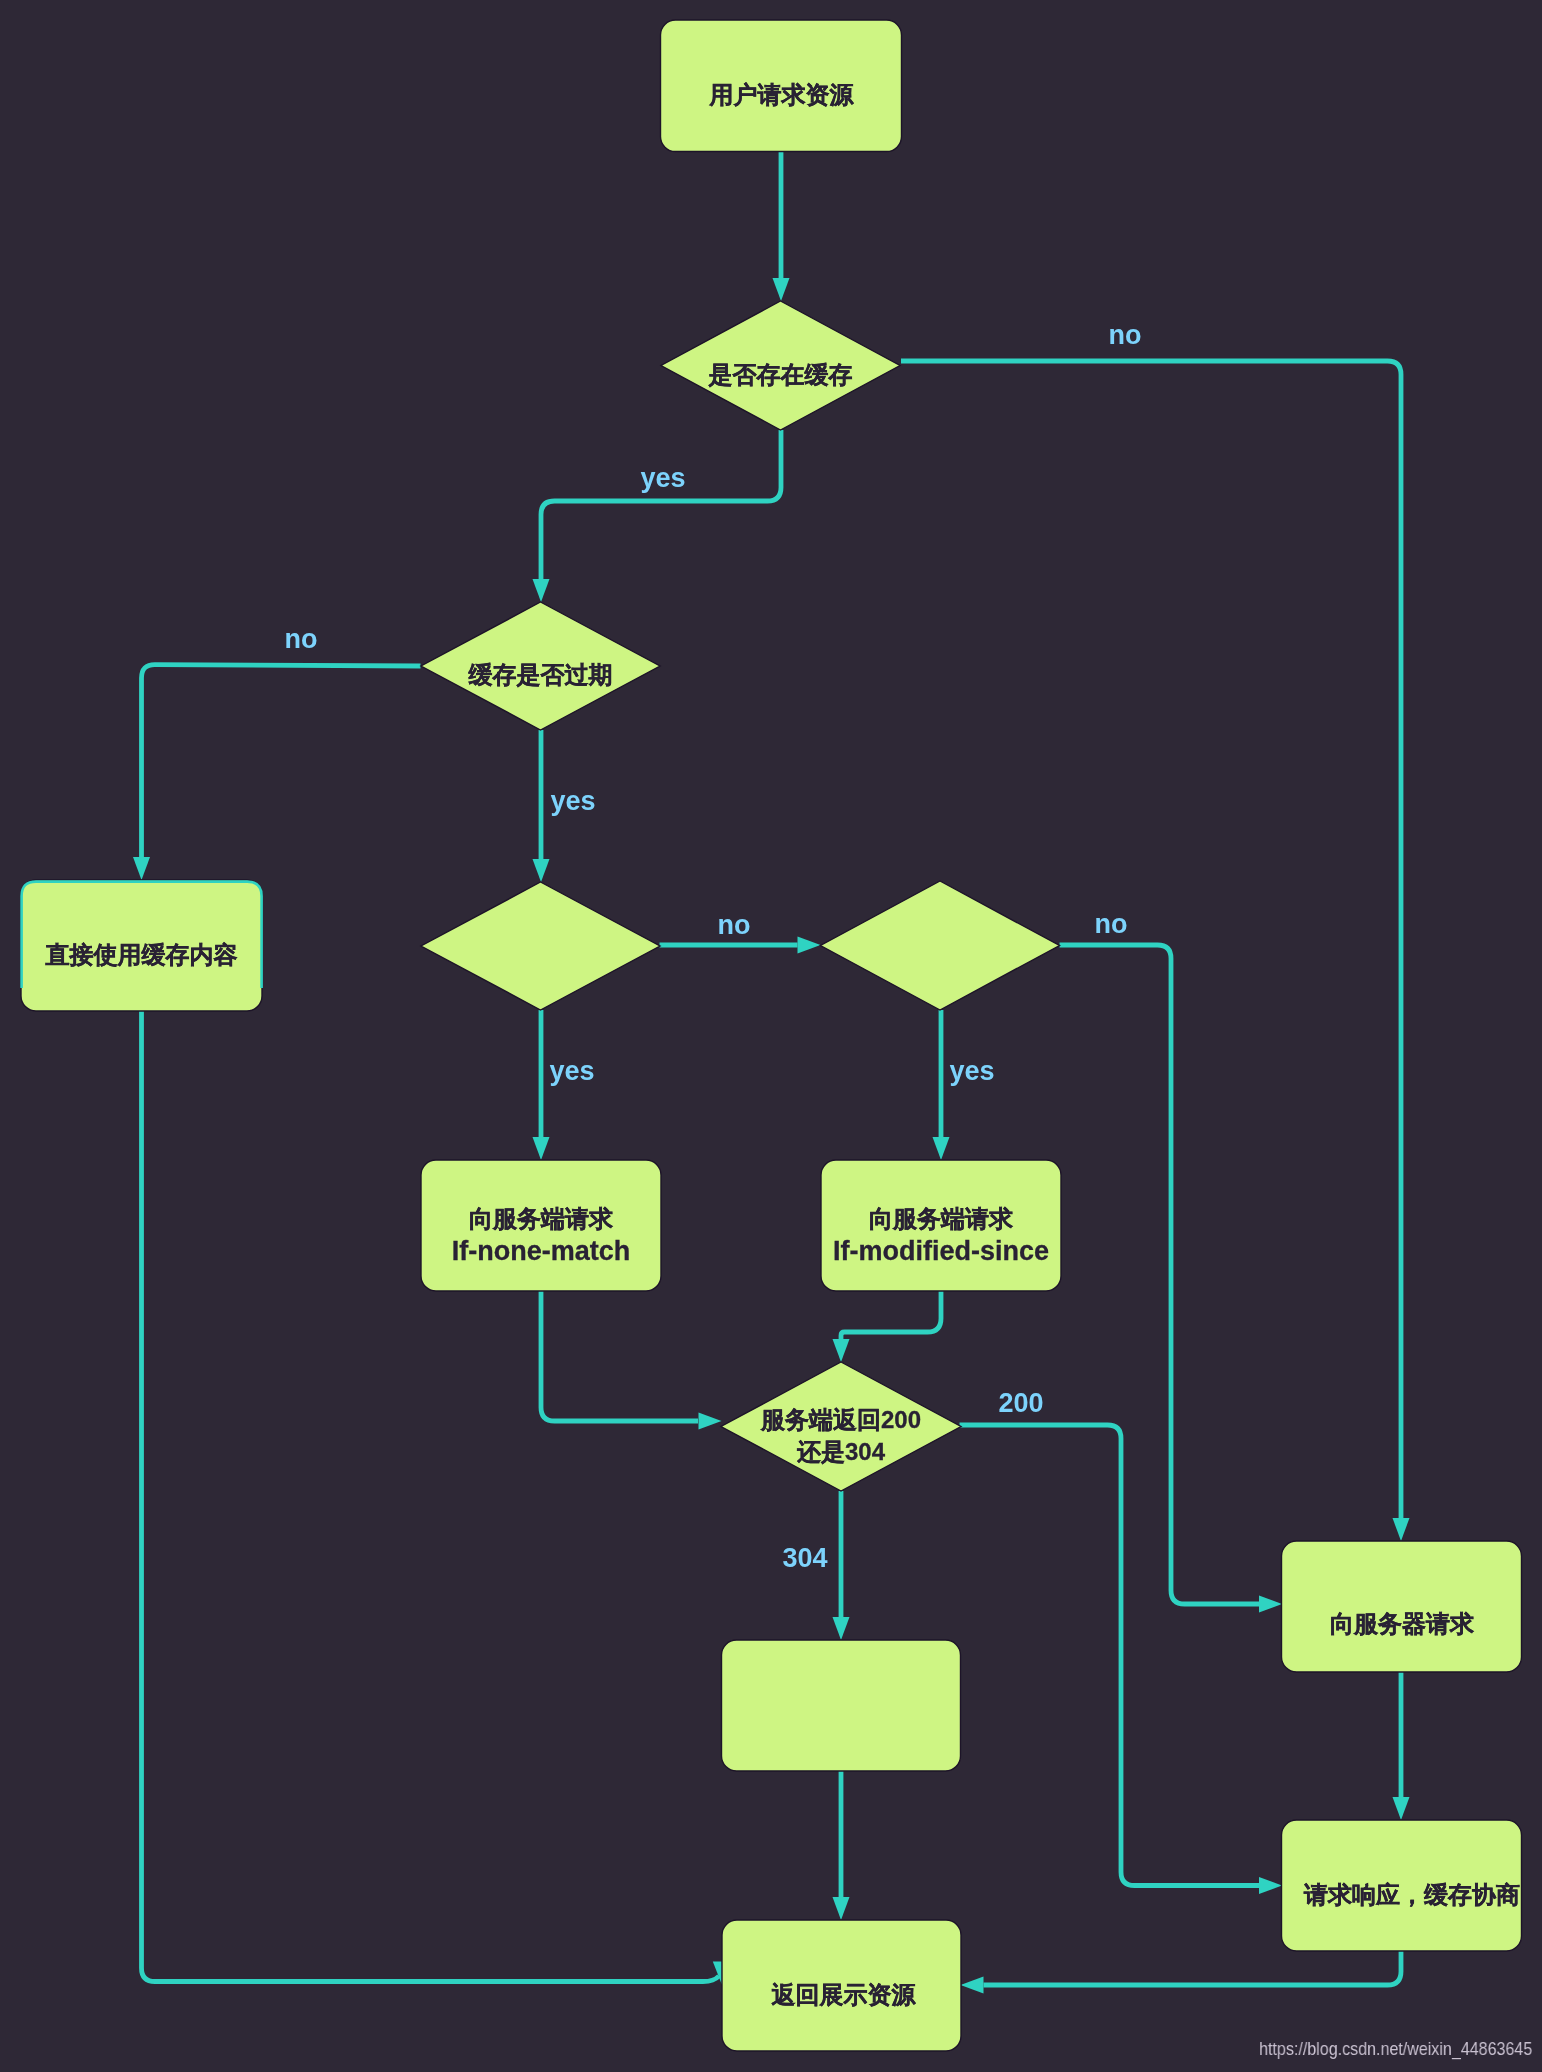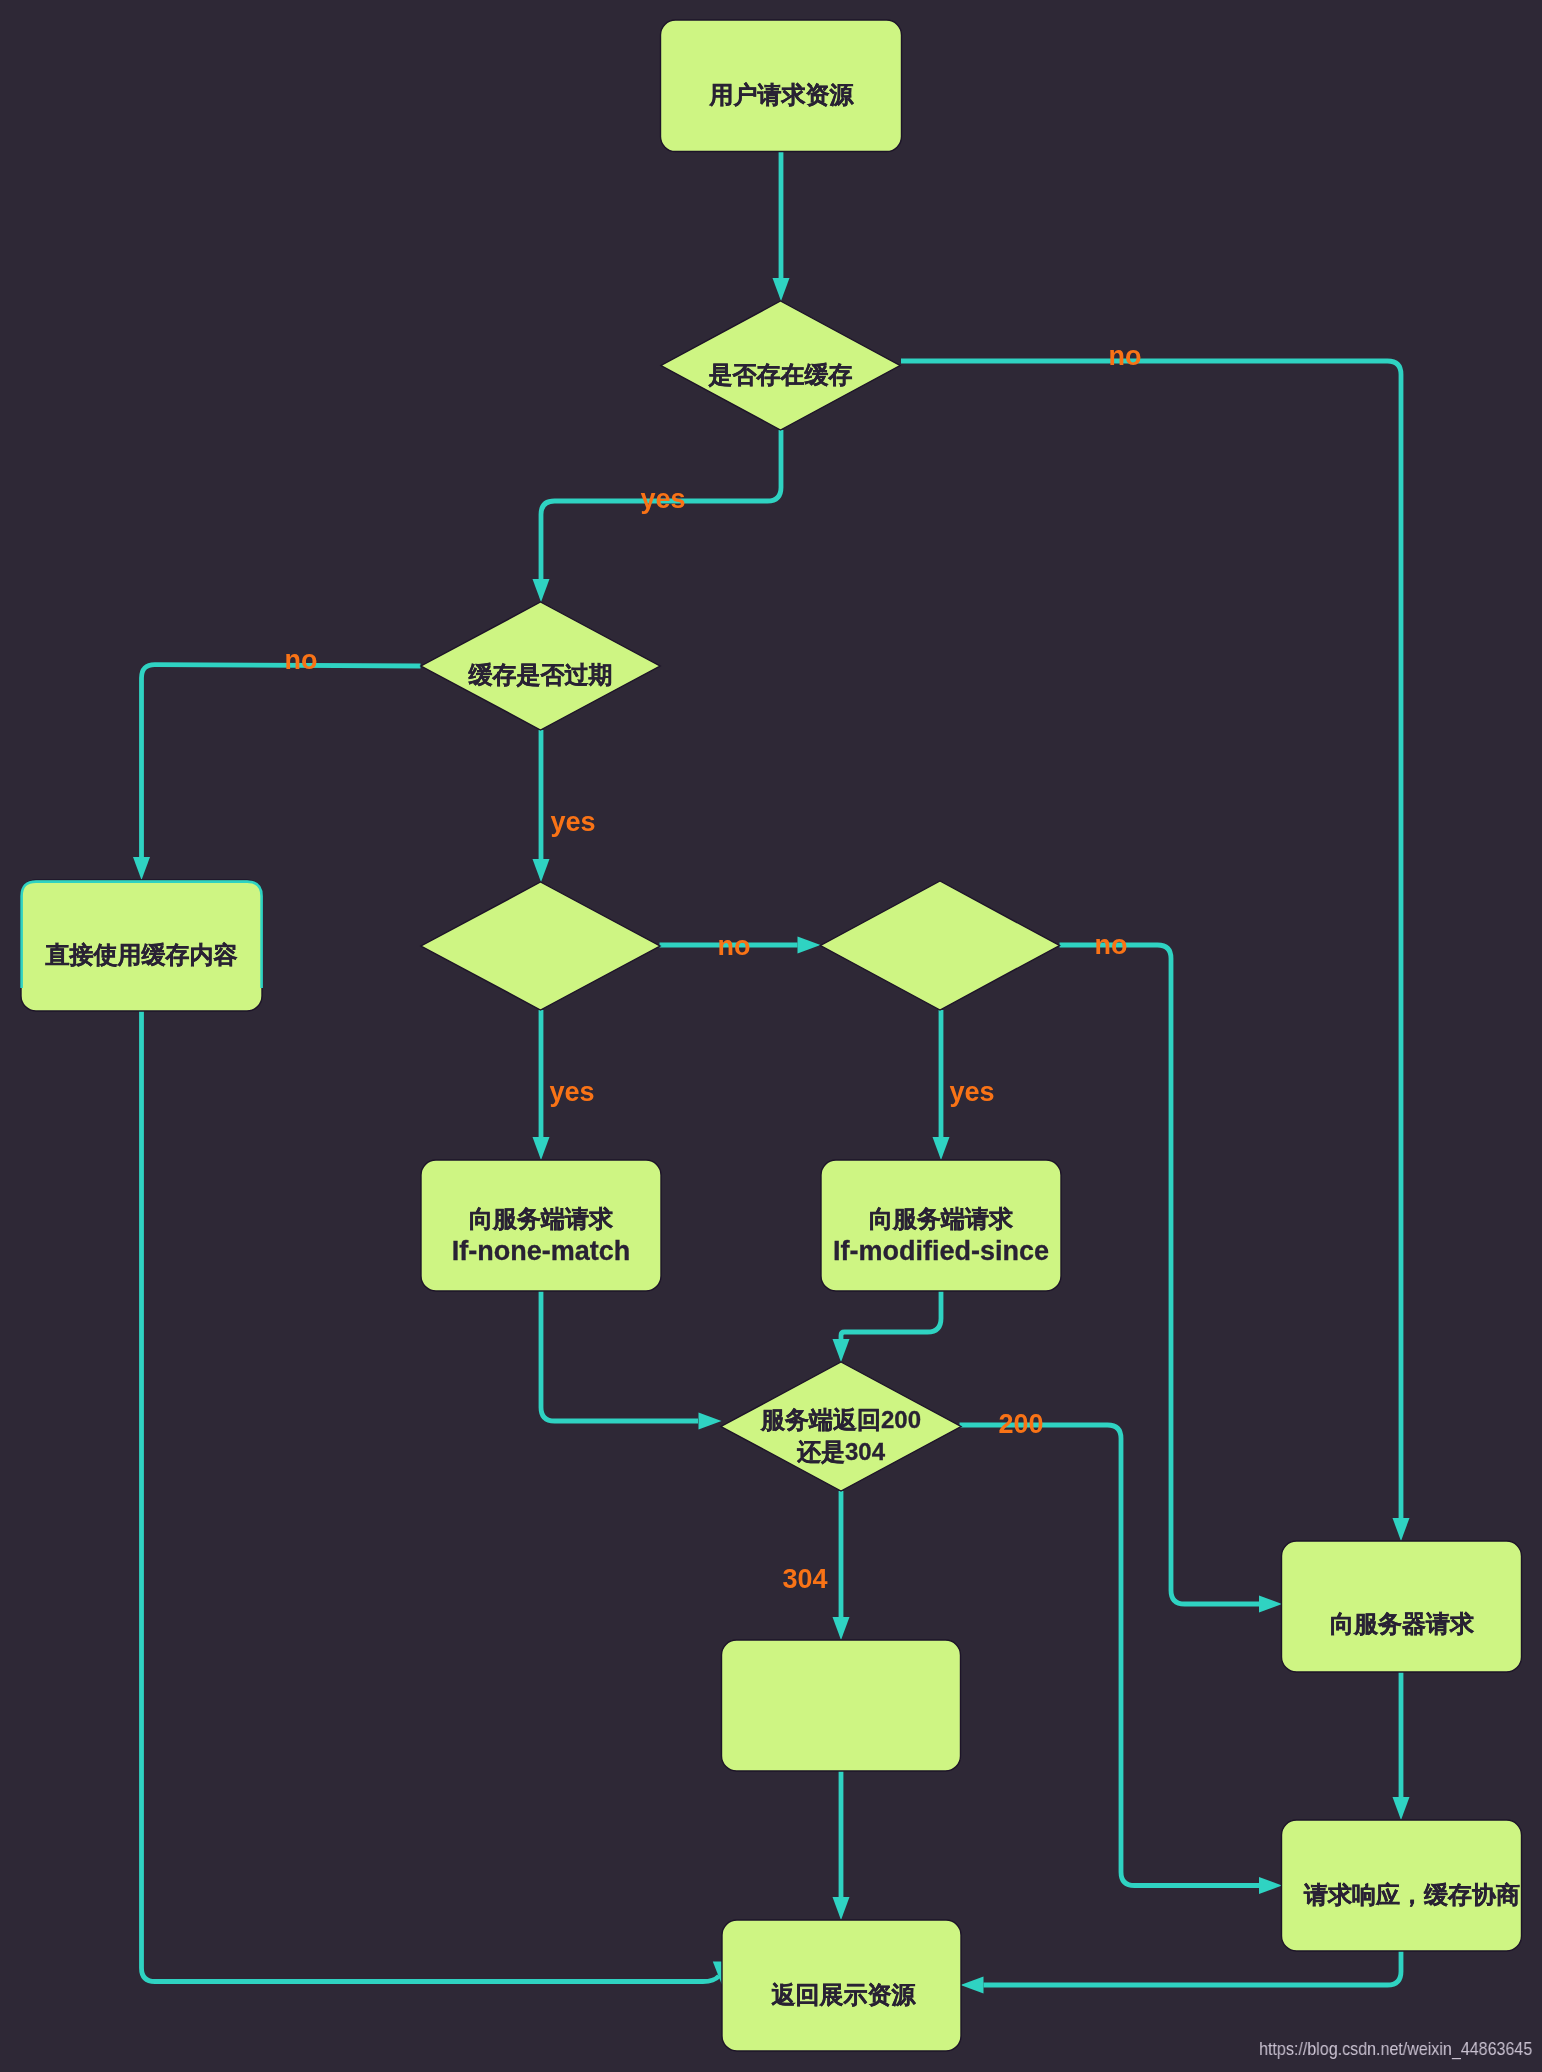--- a/index.html
+++ b/index.html
@@ -9,22 +9,22 @@
   svg#fc{display:block;position:absolute;left:0;top:0;}
   .node-shape{fill:#cef583;stroke:#1d1428;stroke-width:1.4;}
   .edge-path{fill:none;stroke:#2fd3c2;stroke-width:4.8;stroke-linecap:butt;stroke-linejoin:round;}
   .arrow-head{fill:#2fd3c2;stroke:none;}
   .node-label{position:absolute;display:flex;flex-direction:column;align-items:center;justify-content:center;
      font-family:"Liberation Sans",sans-serif;font-weight:700;color:#292234;
      font-size:24px;line-height:1.35;text-align:center;white-space:nowrap;pointer-events:none;padding-top:19px;box-sizing:border-box;
      -webkit-text-stroke:0.3px #292234;}
   .node-label .lat{font-size:27px;line-height:1.2;}
   .edge-label{position:absolute;transform:translate(-50%,-50%);
-     font-family:"Liberation Sans",sans-serif;font-weight:700;color:#f97316;
-     font-size:27px;white-space:nowrap;margin-top:21px;}
+     font-family:"Liberation Sans",sans-serif;font-weight:700;color:#7dd3fc;
+     font-size:27px;white-space:nowrap;}
   .watermark{position:absolute;font-family:"Liberation Sans",sans-serif;font-size:19px;color:#c9c1d0;
      white-space:nowrap;transform-origin:right bottom;transform:scaleX(0.845);}
 </style>
 </head>
 <body>
 
 <div id="page">
 <svg id="fc" width="1542" height="2072" viewBox="0 0 1542 2072">
 <g>
   <path class="edge-path" d="M781,151.5 L781,278.0"></path>

